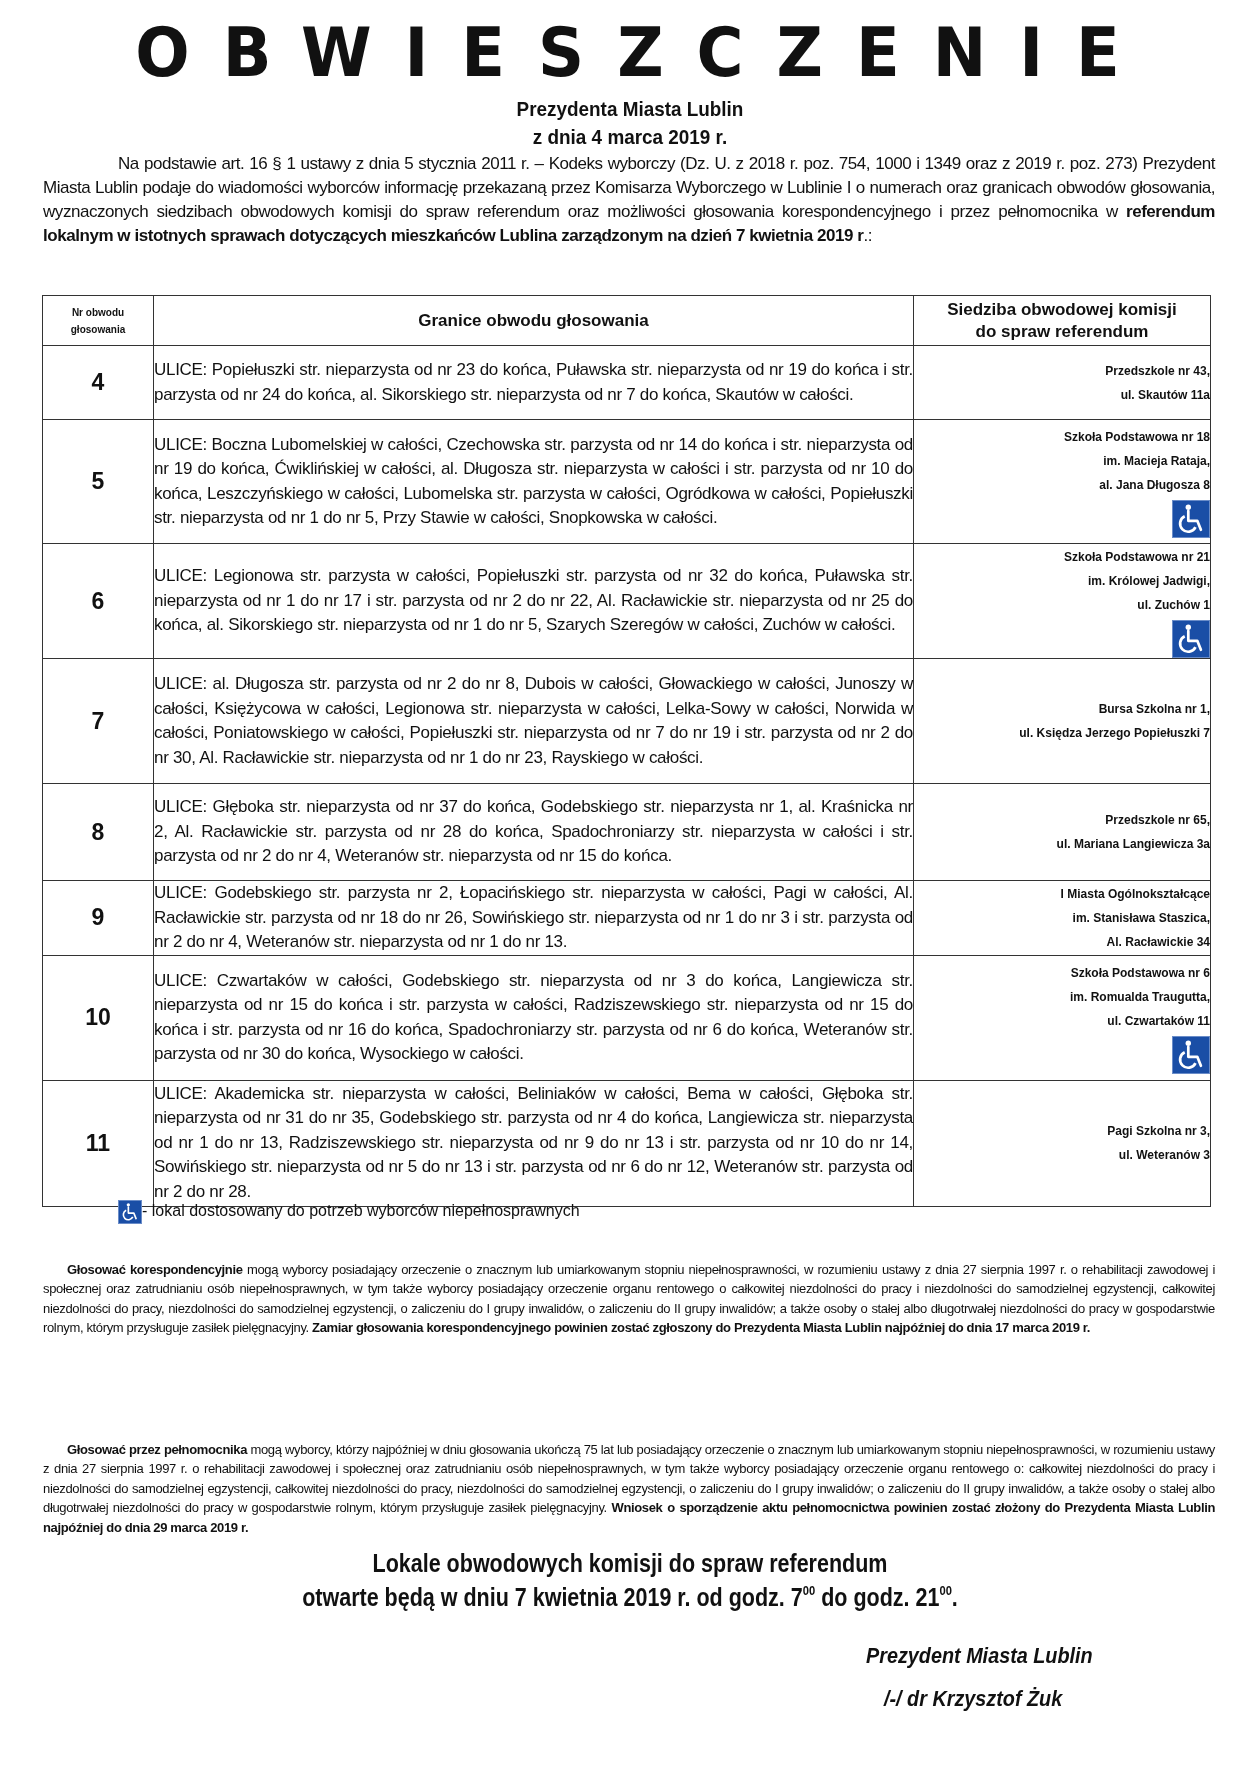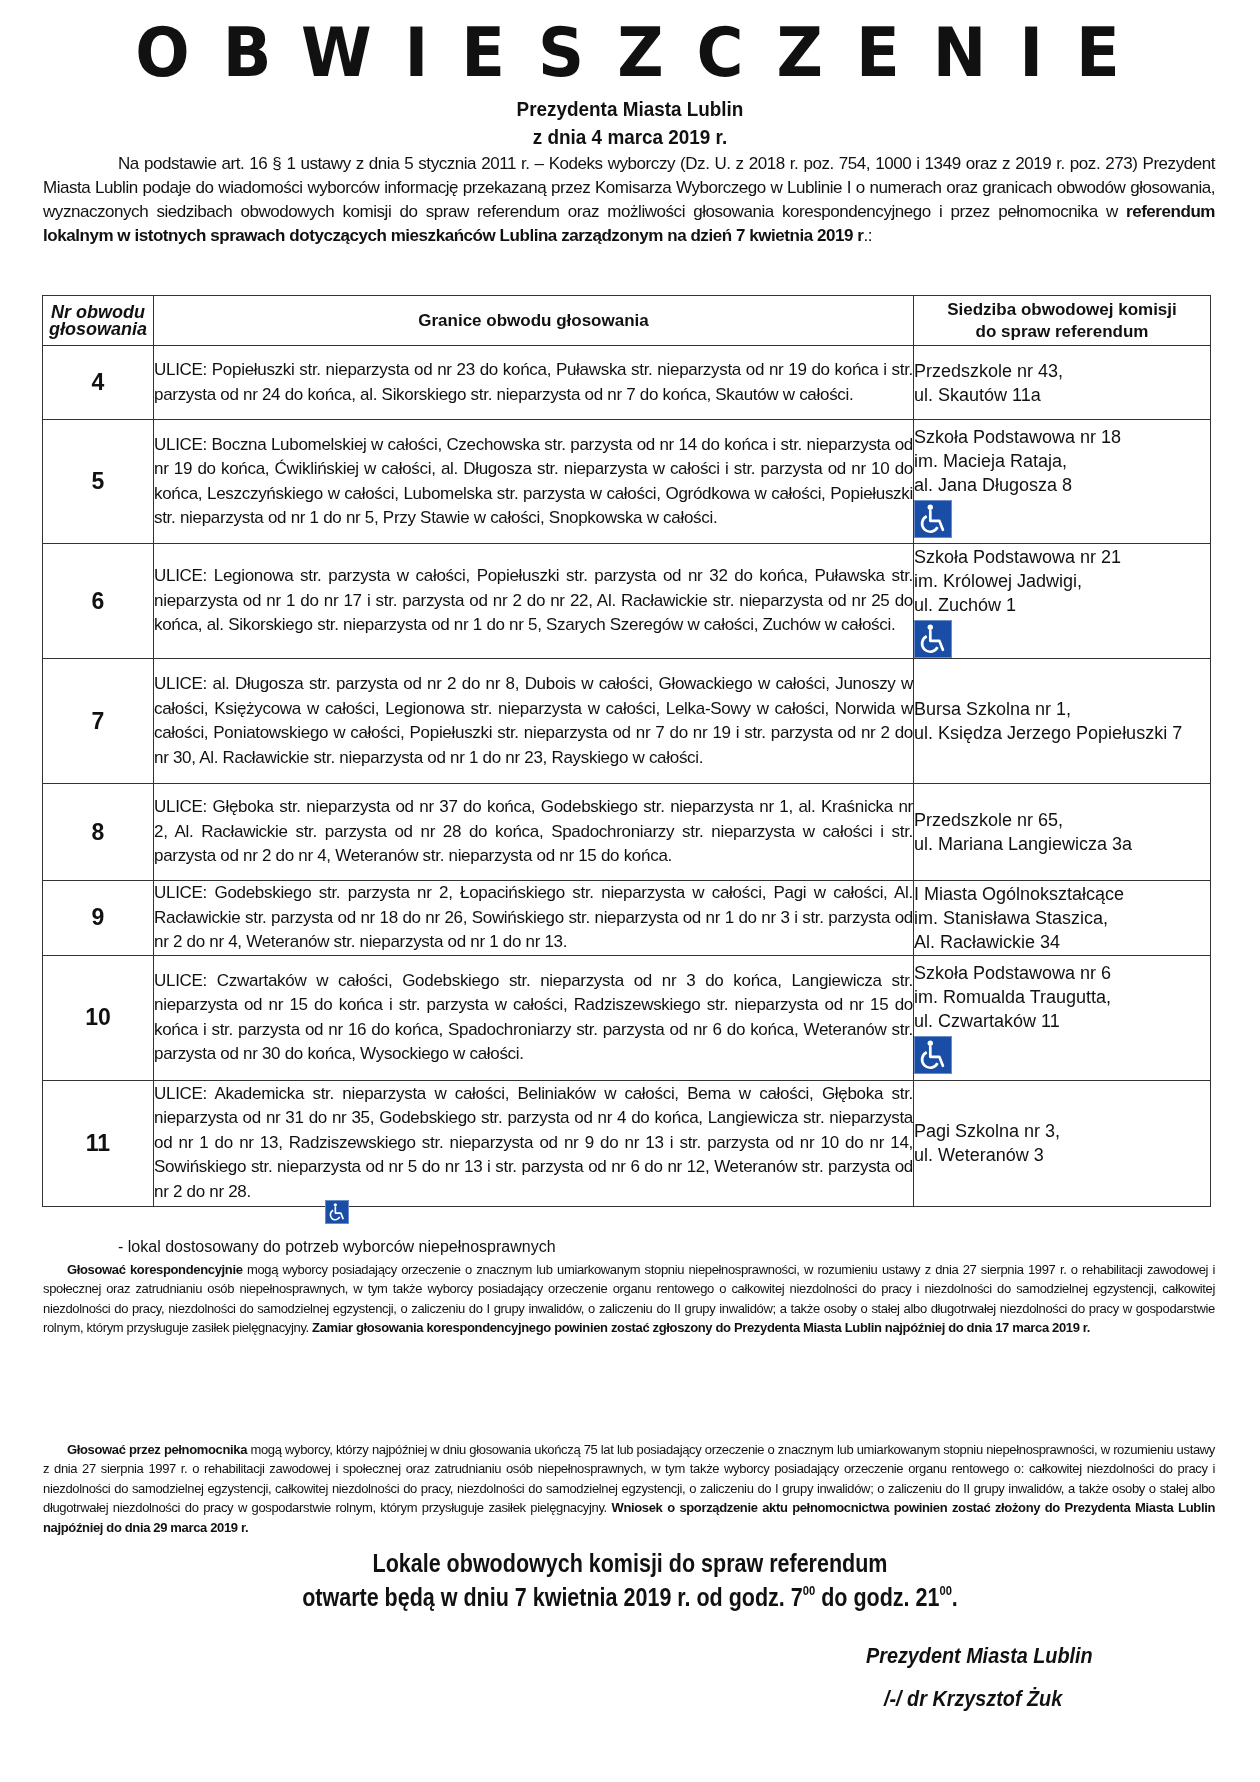--- a/index.html
+++ b/index.html
@@ -27,37 +27,37 @@
   .intro b { font-weight: bold; }
 
   table.grid {
     position: absolute; left: 42px; top: 295px; width: 1168px;
     border-collapse: collapse; table-layout: fixed;
   }
   table.grid td, table.grid th {
     border: 1.5px solid #333; padding: 0; vertical-align: middle;
   }
   th { font-weight: bold; text-align: center; font-size: 17px; line-height: 22px; }
-  th.c1 { font-size: 18px; line-height: 17px; font-style: italic; }
+  th.c1 { font-size: 10px; line-height: 17px; }
   td.num { text-align: center; font-weight: bold; font-size: 23px; }
   td.bounds {
     font-size: 17px; line-height: 24.5px; text-align: justify;
     padding: 1px 7px 0 11px; letter-spacing: -0.3px; vertical-align: top;
   }
-  td.seat { text-align: left; font-weight: normal; font-size: 18px; line-height: 24px; }
+  td.seat { text-align: right; font-weight: bold; font-size: 12px; line-height: 24px; }
   .wc {
     display: inline-block; width: 38px; height: 38px; background: #1a4ea6;
     border: 1px solid #6a8cc8; box-sizing: border-box; vertical-align: middle;
     margin-top: 3px;
   }
   .wc svg { width: 100%; height: 100%; display: block; }
 
   .legend {
     position: absolute; left: 118px; top: 1200px; font-size: 16px; line-height: 22px;
-    display: flex; align-items: center; gap: 12px; flex-direction: column;
+    display: flex; gap: 0;
   }
   .legend .wc { width: 24px; height: 24px; margin-top: 0; }
 
   .para {
     position: absolute; left: 43px; width: 1172px; font-size: 13px; line-height: 19.4px;
     text-align: justify; letter-spacing: -0.35px;
   }
   .para p { margin: 0; text-indent: 24px; }
   .closing {
     position: absolute; left: 0; width: 1260px; top: 1546px; text-align: center;

